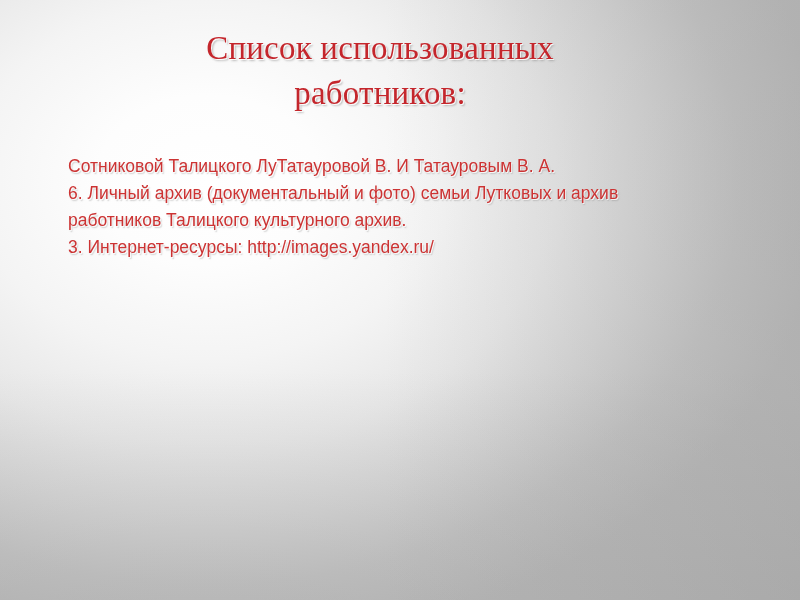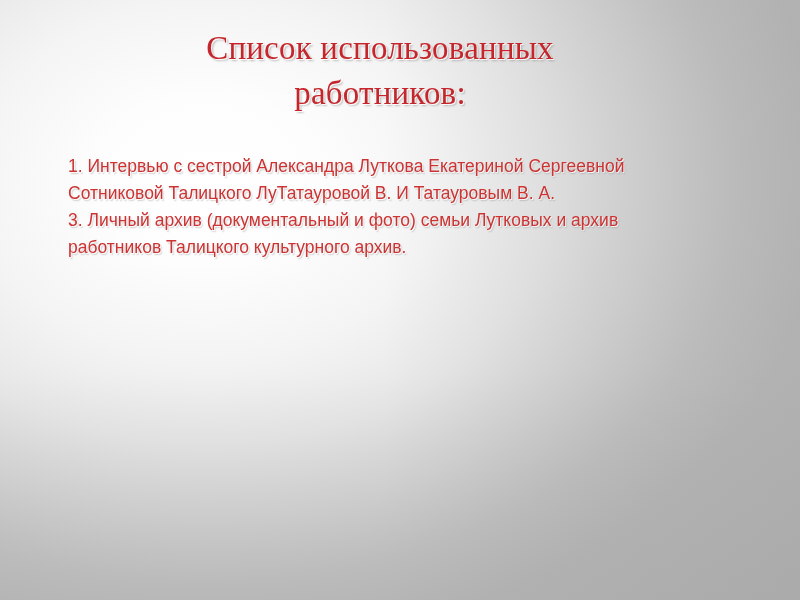--- a/index.html
+++ b/index.html
@@ -102,20 +102,20 @@
   <div class="slide-bg-vignette"></div>
 
   <div class="slide-content">
 
     <div class="title-block">
       <div class="title-line">Список использованных</div>
       <div class="title-line">работников:</div>
     </div>
 
     <div class="body-block">
-      <div class="body-line">1. Интервью с сестрой Александра Луткова Екатериной Сергеевной</div>
       <div class="body-line">Сотниковой Талицкого ЛуТатауровой В. И Татауровым В. А.</div>
-      <div class="body-line">3.  Личный архив (документальный и фото) семьи Лутковых и архив</div>
+      <div class="body-line">6.  Личный архив (документальный и фото) семьи Лутковых и архив</div>
       <div class="body-line">работников Талицкого культурного архив.</div>
+      <div class="body-line">3. Интернет-ресурсы: http://images.yandex.ru/</div>
     </div>
 
   </div>
 </div>
 
 </body></html>

